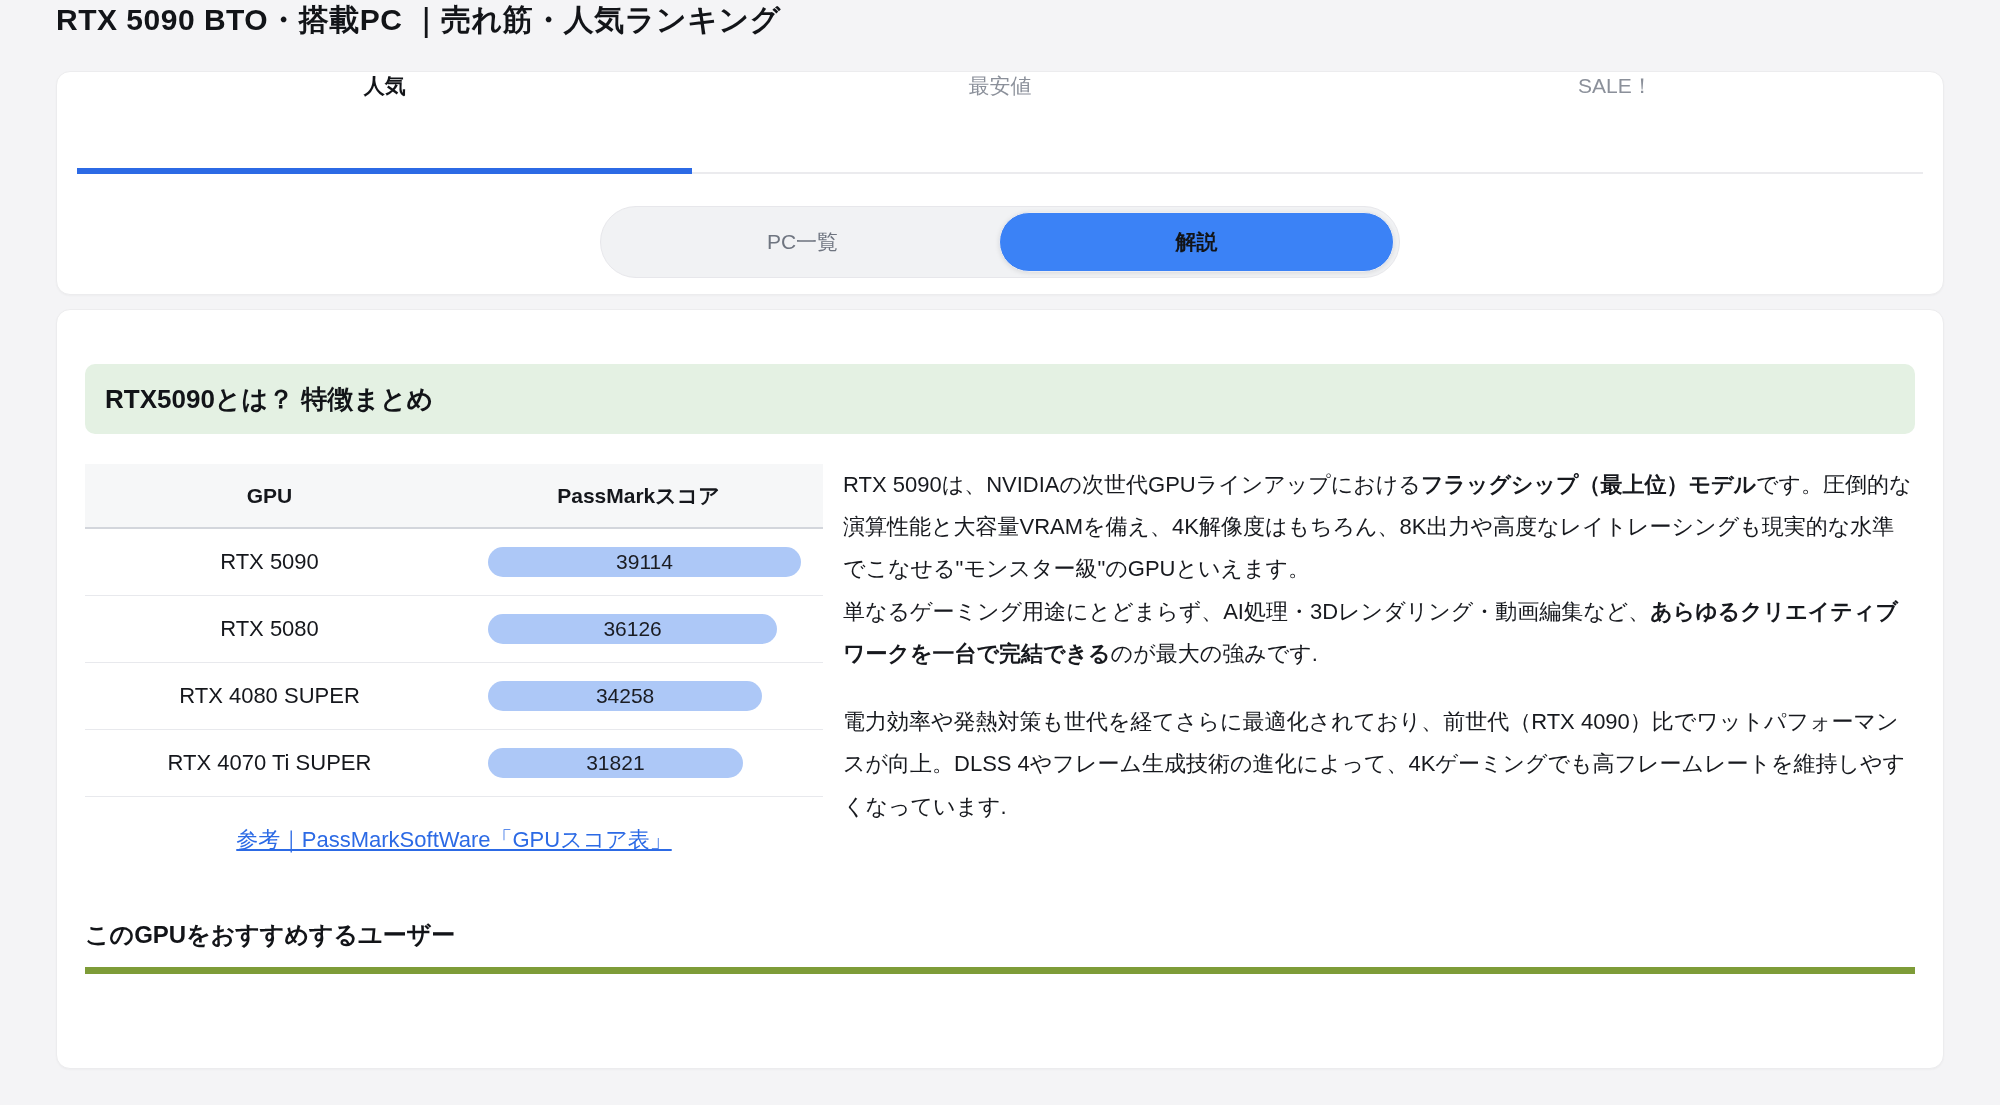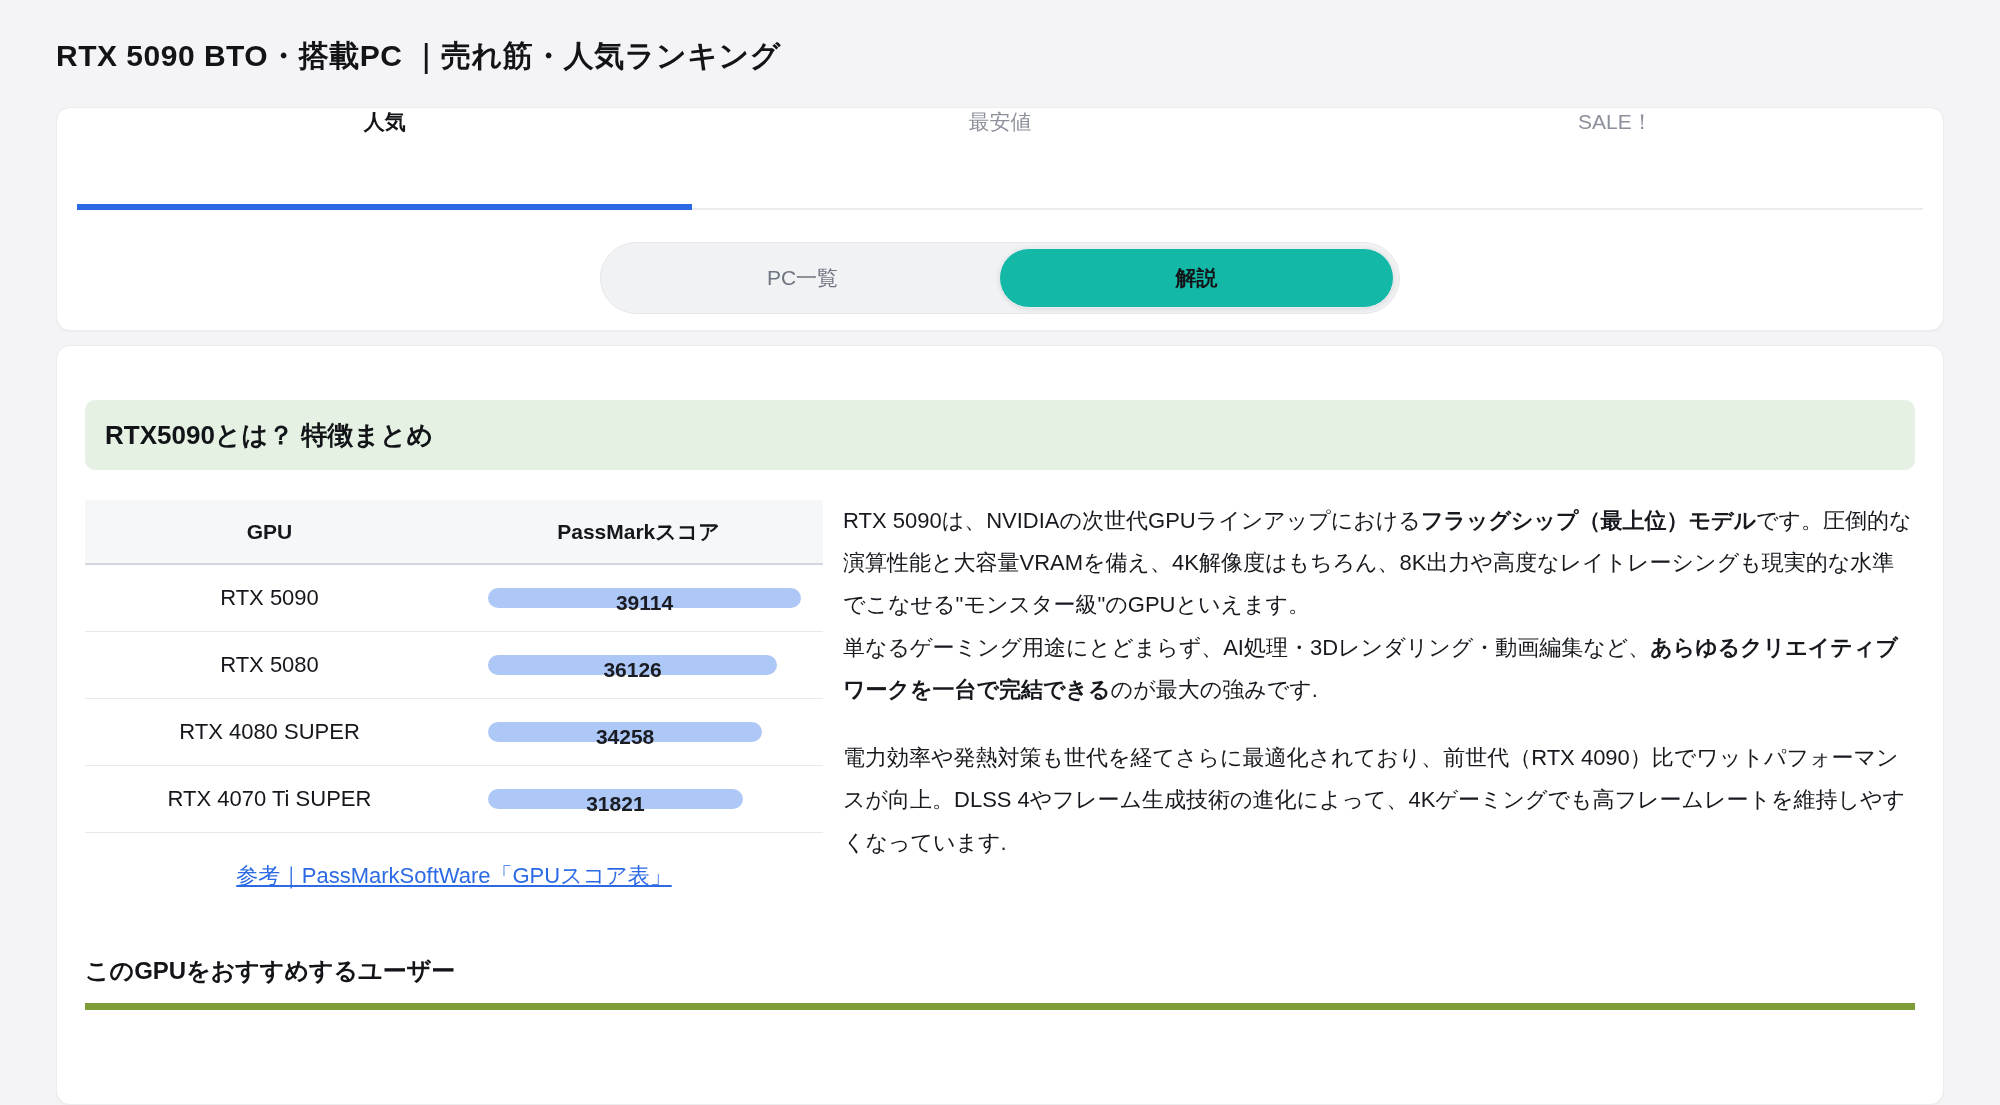--- a/index.html
+++ b/index.html
@@ -15,21 +15,21 @@
   html,body{margin:0;padding:0;}
   body{
     width:2000px;height:1105px;overflow:hidden;
     background:var(--pagebg);
     font-family:"Liberation Sans","DejaVu Sans",sans-serif;
     color:var(--ink);
     -webkit-font-smoothing:antialiased;
   }
   .page{padding:0 56px;}
   .page-title{
-    margin:0;padding-top:36px;
+    margin:0;
     font-size:30px;font-weight:700;letter-spacing:.5px;color:#121418;
   }
   .card{
     background:#fff;border:1px solid #ececee;border-radius:14px;
     box-shadow:0 1px 2px rgba(0,0,0,.03);
   }
   .card-tabs{margin-top:30px;padding-bottom:16px;}
   .tabs{
     position:relative;height:102px;margin:0 20px;
     display:flex;align-items:flex-start;
@@ -48,21 +48,21 @@
   .toggle{
     width:800px;height:72px;margin:32px auto 0;
     background:#f1f2f4;border:1px solid #e7e7eb;border-radius:40px;
     display:flex;padding:5px;
   }
   .toggle-option{
     flex:1;display:flex;align-items:center;justify-content:center;
     font-size:21px;color:#6f7580;border-radius:32px;cursor:pointer;
   }
   .toggle-option.active{
-    background:#14b8a6;border:1px solid #ededf1;
+    background:#3b82f6;border:1px solid #ededf1;
     box-shadow:0 1px 5px rgba(0,0,0,.10);
     font-weight:700;color:#121418;
   }
   .card-content{
     margin-top:14px;border-radius:14px;
     padding:54px 28px 60px;min-height:760px;
   }
   .section-header{
     background:var(--green);border-radius:10px;height:70px;
     display:flex;align-items:center;padding:0 20px;
@@ -75,22 +75,22 @@
     background:#f6f7f8;height:64px;font-size:21px;font-weight:700;color:#15171c;
     border-bottom:2px solid #d3d6dc;width:50%;
   }
   .score-table td{
     height:67px;border-bottom:1px solid #e8e9ed;
     text-align:center;font-size:22px;color:#15171c;
   }
   .bar-cell{text-align:left !important;}
   .bar-wrap{margin-left:33px;width:313px;}
   .bar{
-    height:20px;border-radius:15px;background:var(--bar);
-    text-align:center;line-height:30px;font-size:21px;font-weight:700;color:#1a1c22;
+    height:30px;border-radius:15px;background:var(--bar);
+    text-align:center;line-height:30px;font-size:21px;font-weight:400;color:#1a1c22;
     min-width:60px;
   }
   .source-link{
     display:block;text-align:center;margin-top:28px;
     color:var(--accent);font-size:22px;text-decoration:underline;cursor:pointer;
   }
   .right-col{flex:1;font-size:22px;line-height:1.92;color:#17191e;}
   .para{white-space:pre-wrap;margin:0 0 26px;}
   .para:last-child{margin-bottom:0;}
   .para b{font-weight:700;}

